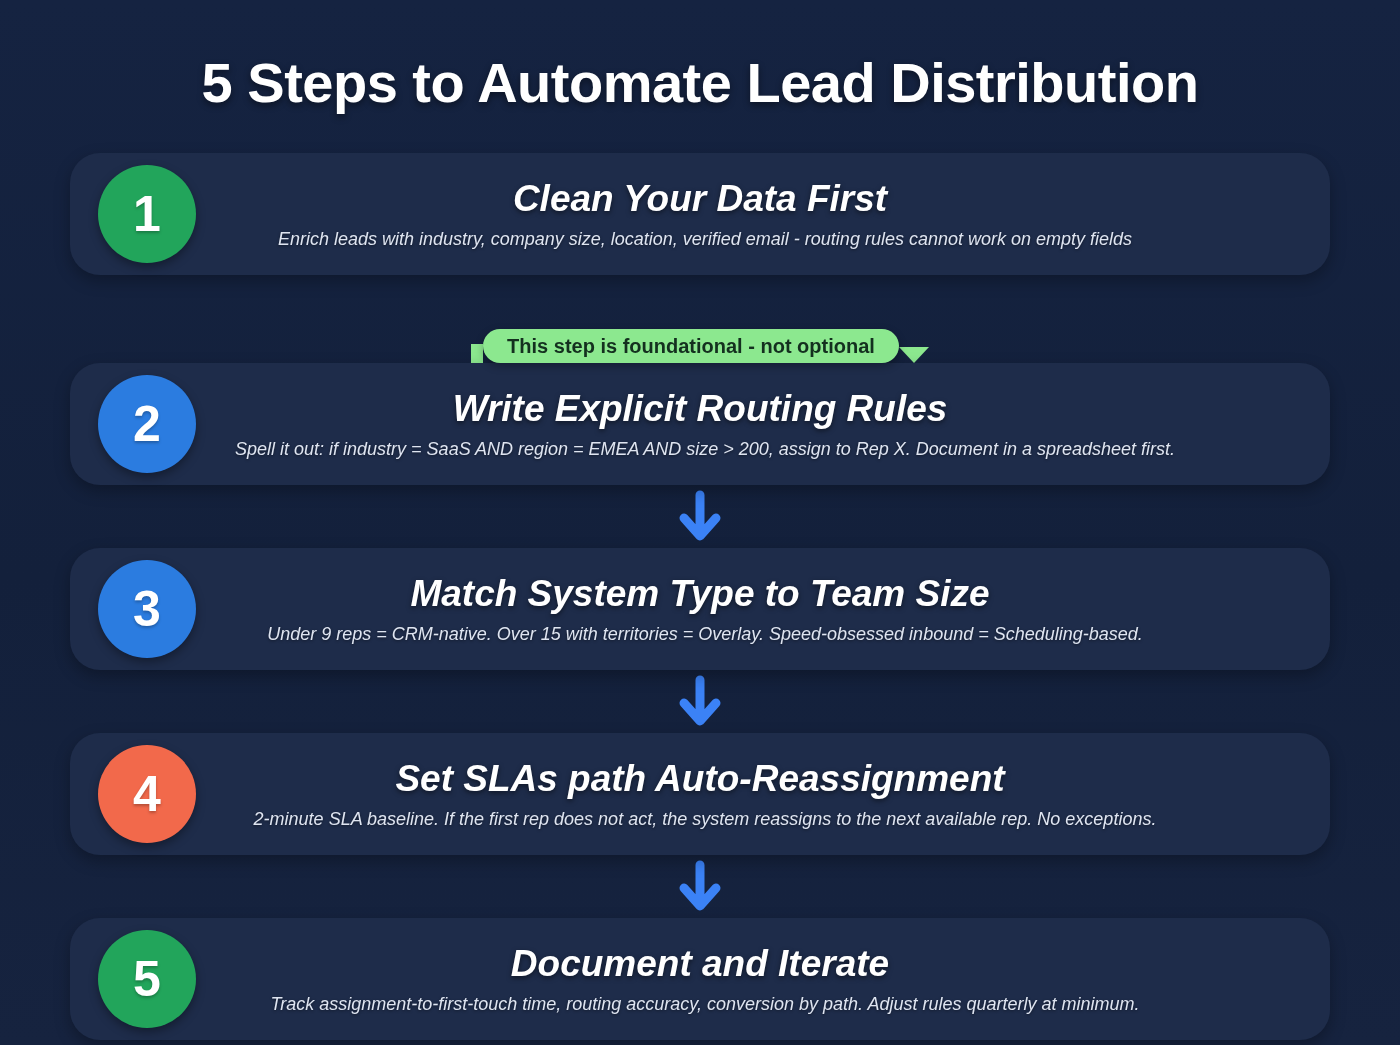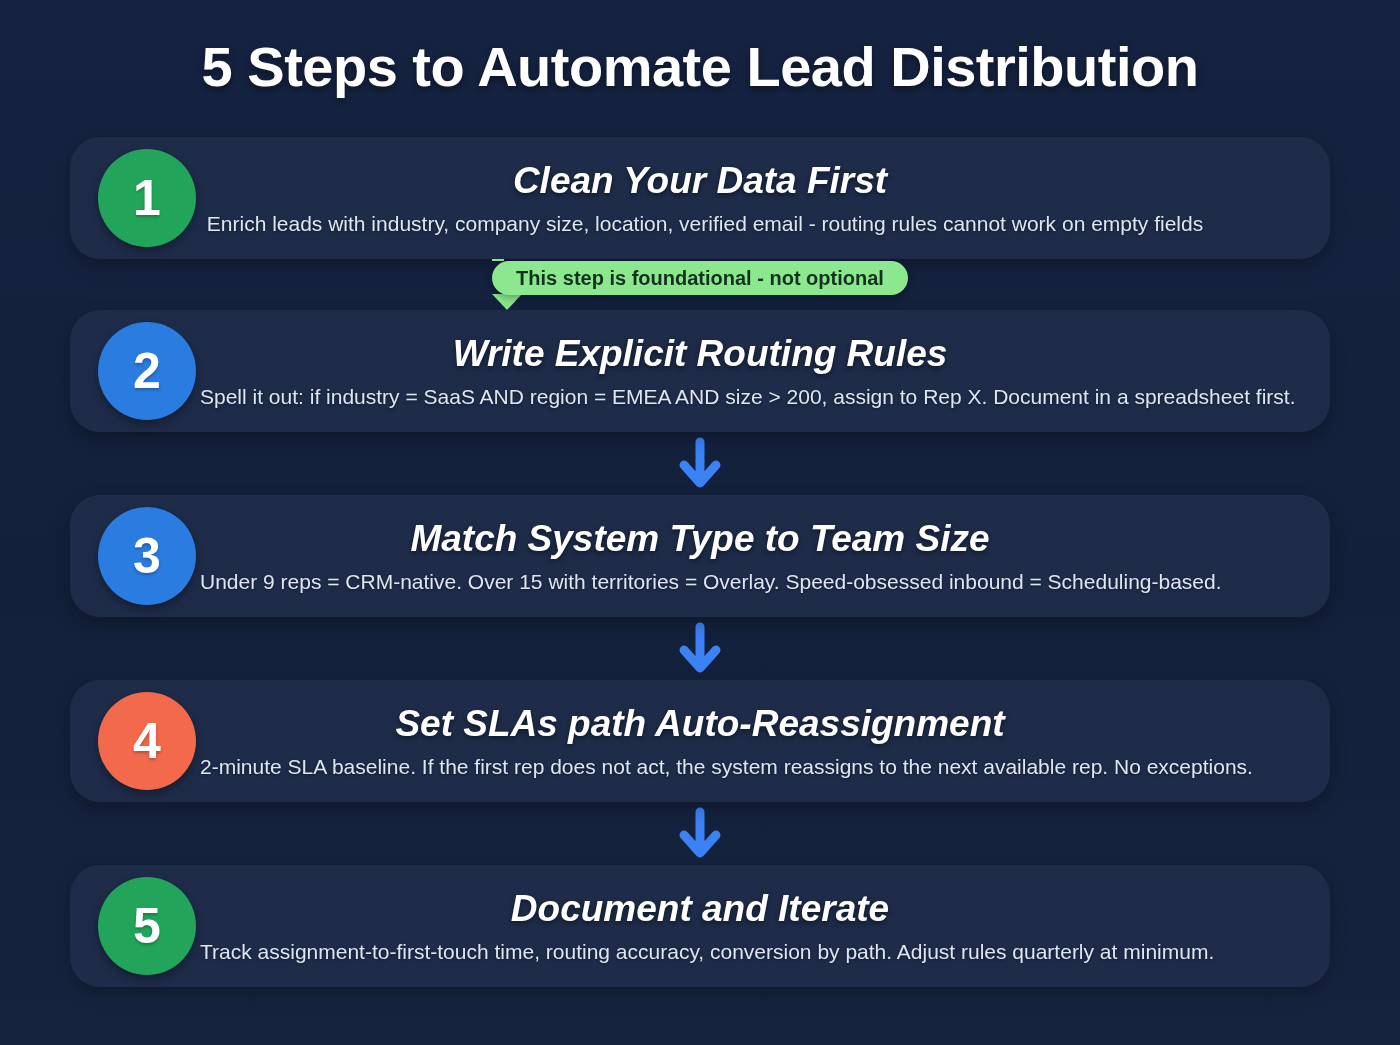--- a/index.html
+++ b/index.html
@@ -3,21 +3,21 @@
 <meta charset="utf-8">
 <style>
   html,body { margin:0; padding:0; }
   body {
     width:1400px; height:1045px;
     background:linear-gradient(180deg,#152341 0%, #13203b 55%, #16233f 100%);
     font-family:"Liberation Sans", sans-serif;
     overflow:hidden;
   }
   .page-title {
-    margin:0; padding-top:34px;
+    margin:16px; padding-top:34px;
     text-align:center;
     font-size:56px; font-weight:bold; color:#ffffff;
     letter-spacing:-0.5px;
     text-shadow:0 3px 7px rgba(0,0,0,0.45);
   }
   .flow {
     width:1260px; margin:38px auto 0;
     display:flex; flex-direction:column; align-items:center;
   }
   .step-card {
@@ -38,29 +38,30 @@
     text-shadow:0 2px 3px rgba(0,0,0,0.25);
   }
   .step-title {
     font-size:37px; font-weight:bold; color:#ffffff;
     line-height:1.15;
     text-shadow:0 2px 5px rgba(0,0,0,0.5);
     font-style:italic;
   }
   .step-desc {
     margin-top:9px;
-    font-size:21px; color:#dfe5f1;
+    font-size:18px; color:#dfe5f1;
     text-shadow:0 1px 3px rgba(0,0,0,0.45);
     padding:0 120px 0 130px;
     white-space:nowrap;
+    font-style:italic;
   }
   
   .green-connector {
-    height:51px;
-    display:flex; flex-direction:column; align-items:flex-start;
+    height:88px;
+    display:flex; flex-direction:row; align-items:flex-end;
     position:relative;
   }
   .gc-bar { width:12px; height:19px; }
   .gc-pill {
     border-radius:999px;
     padding:5px 24px;
     font-size:20px; font-weight:bold;
     line-height:1.2;
     box-shadow:0 3px 8px rgba(0,0,0,0.3);
     z-index:1;

